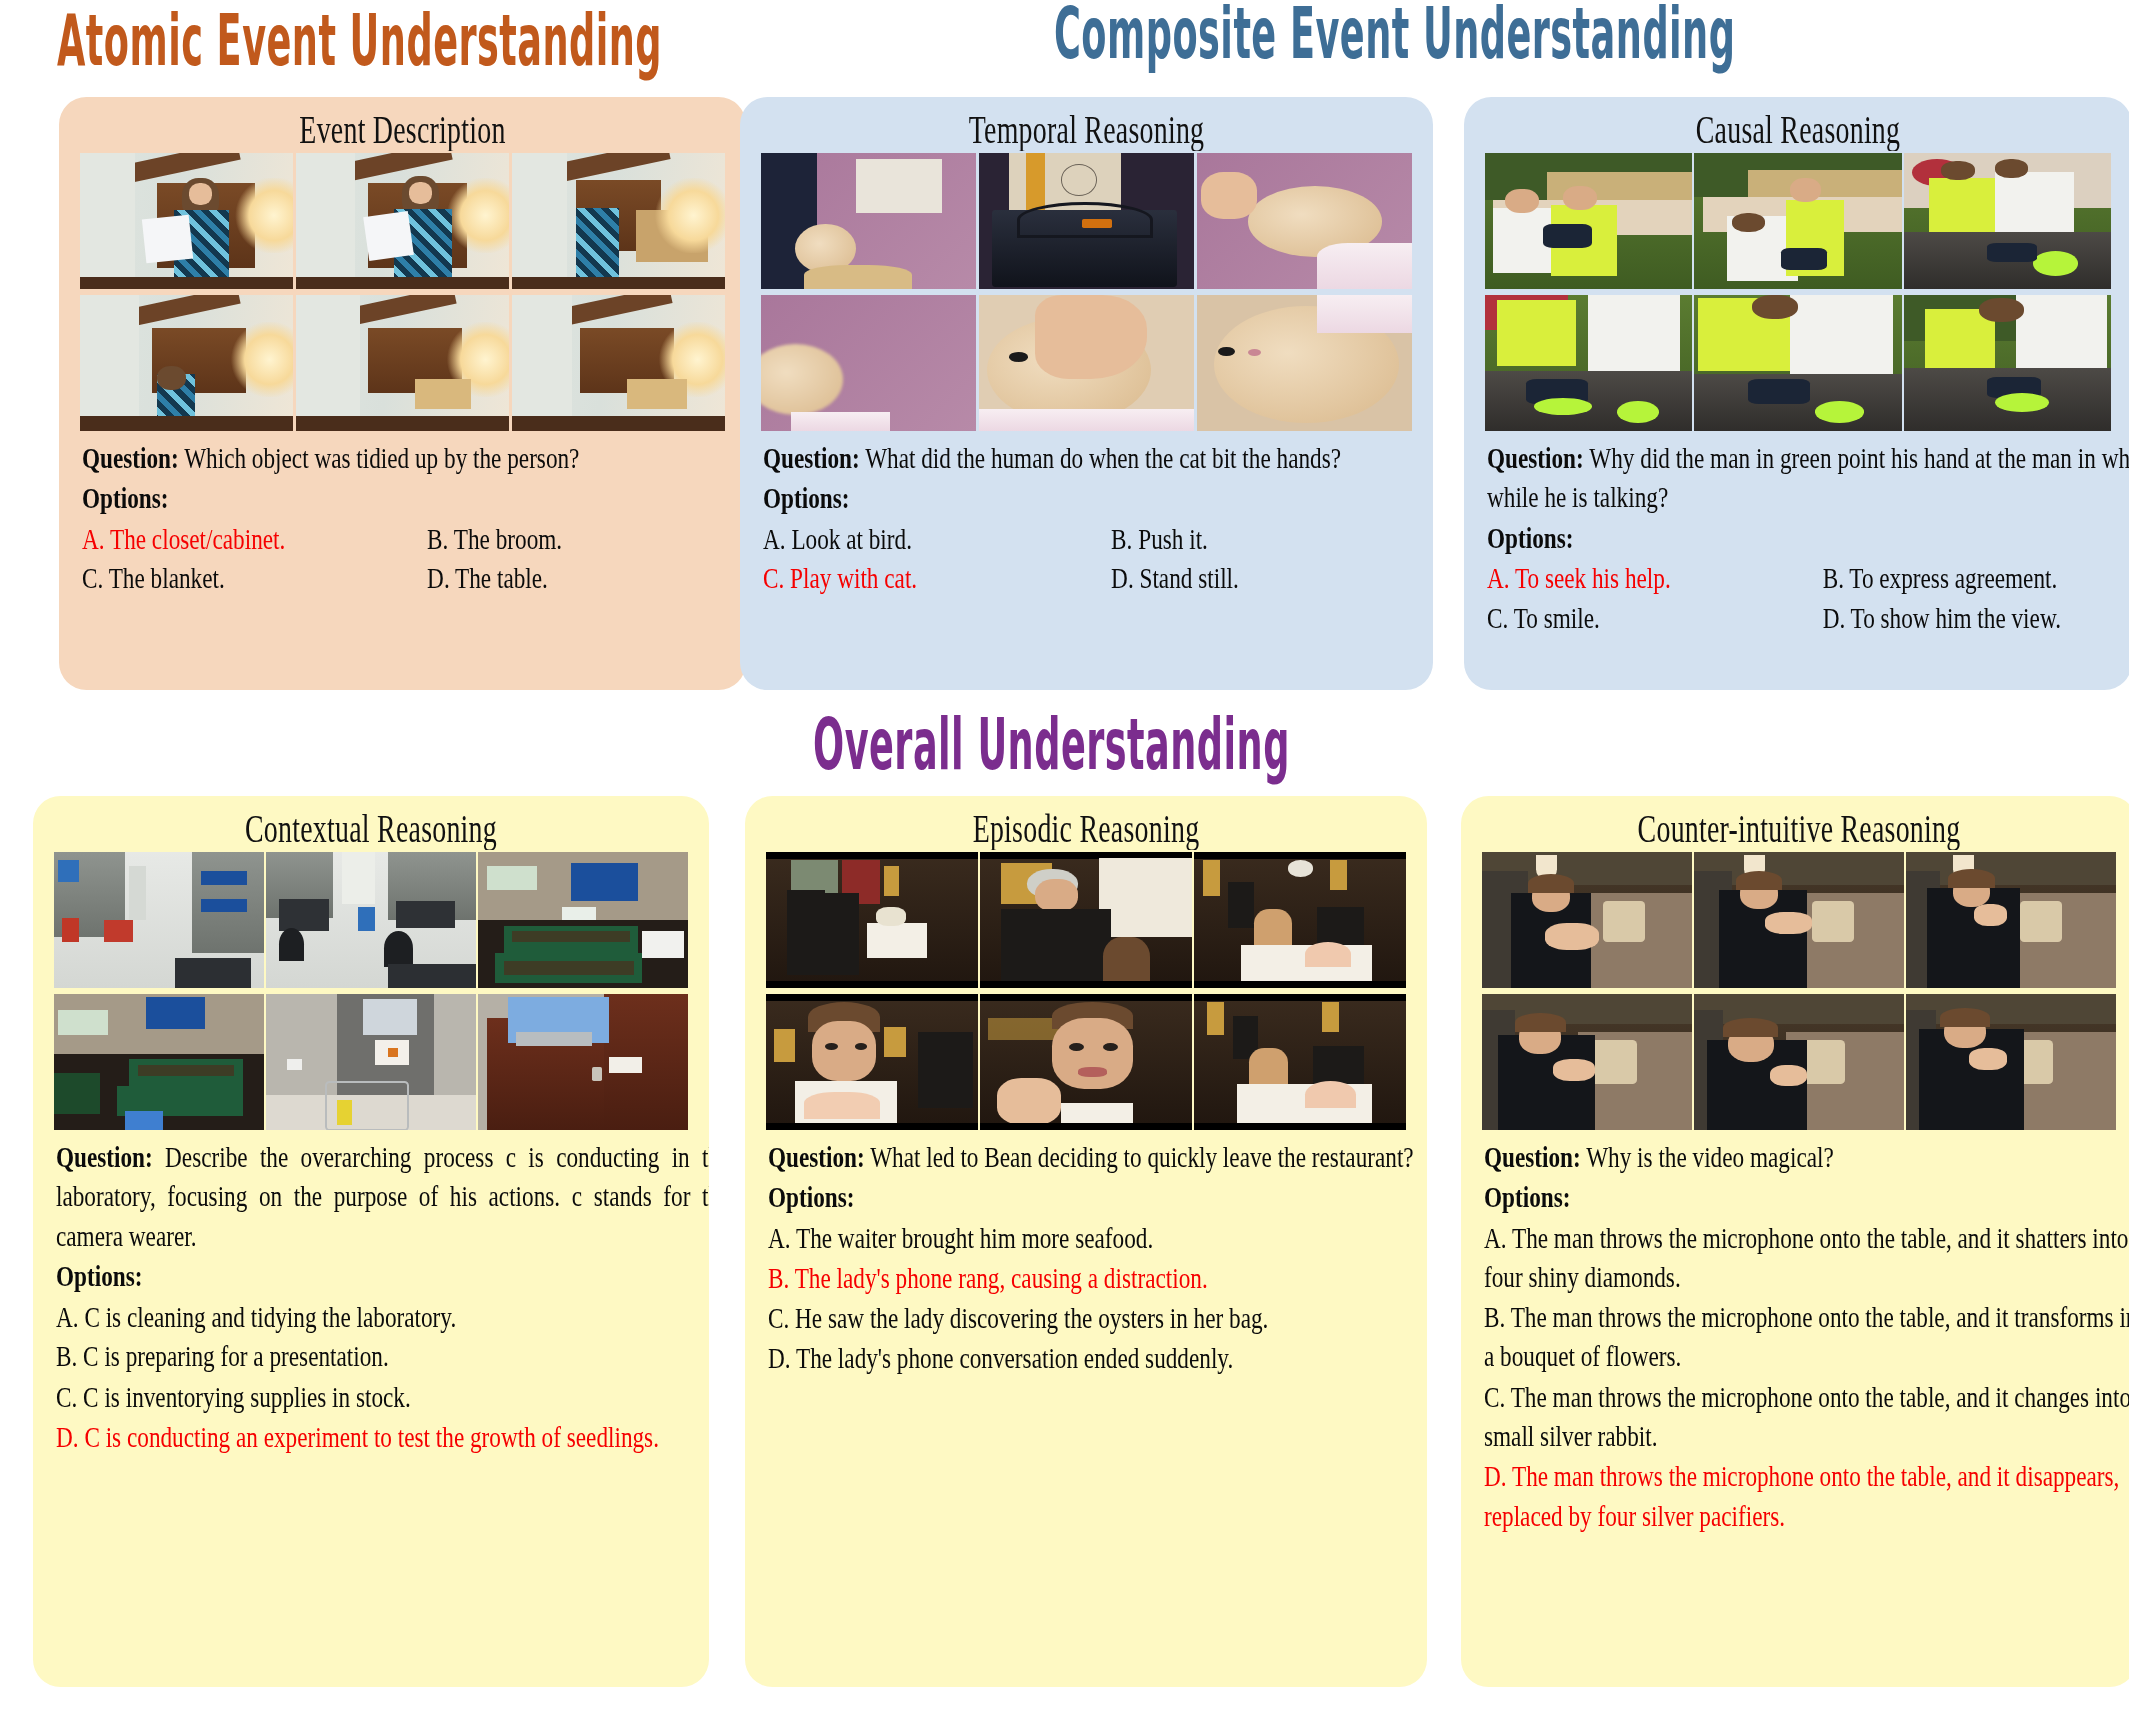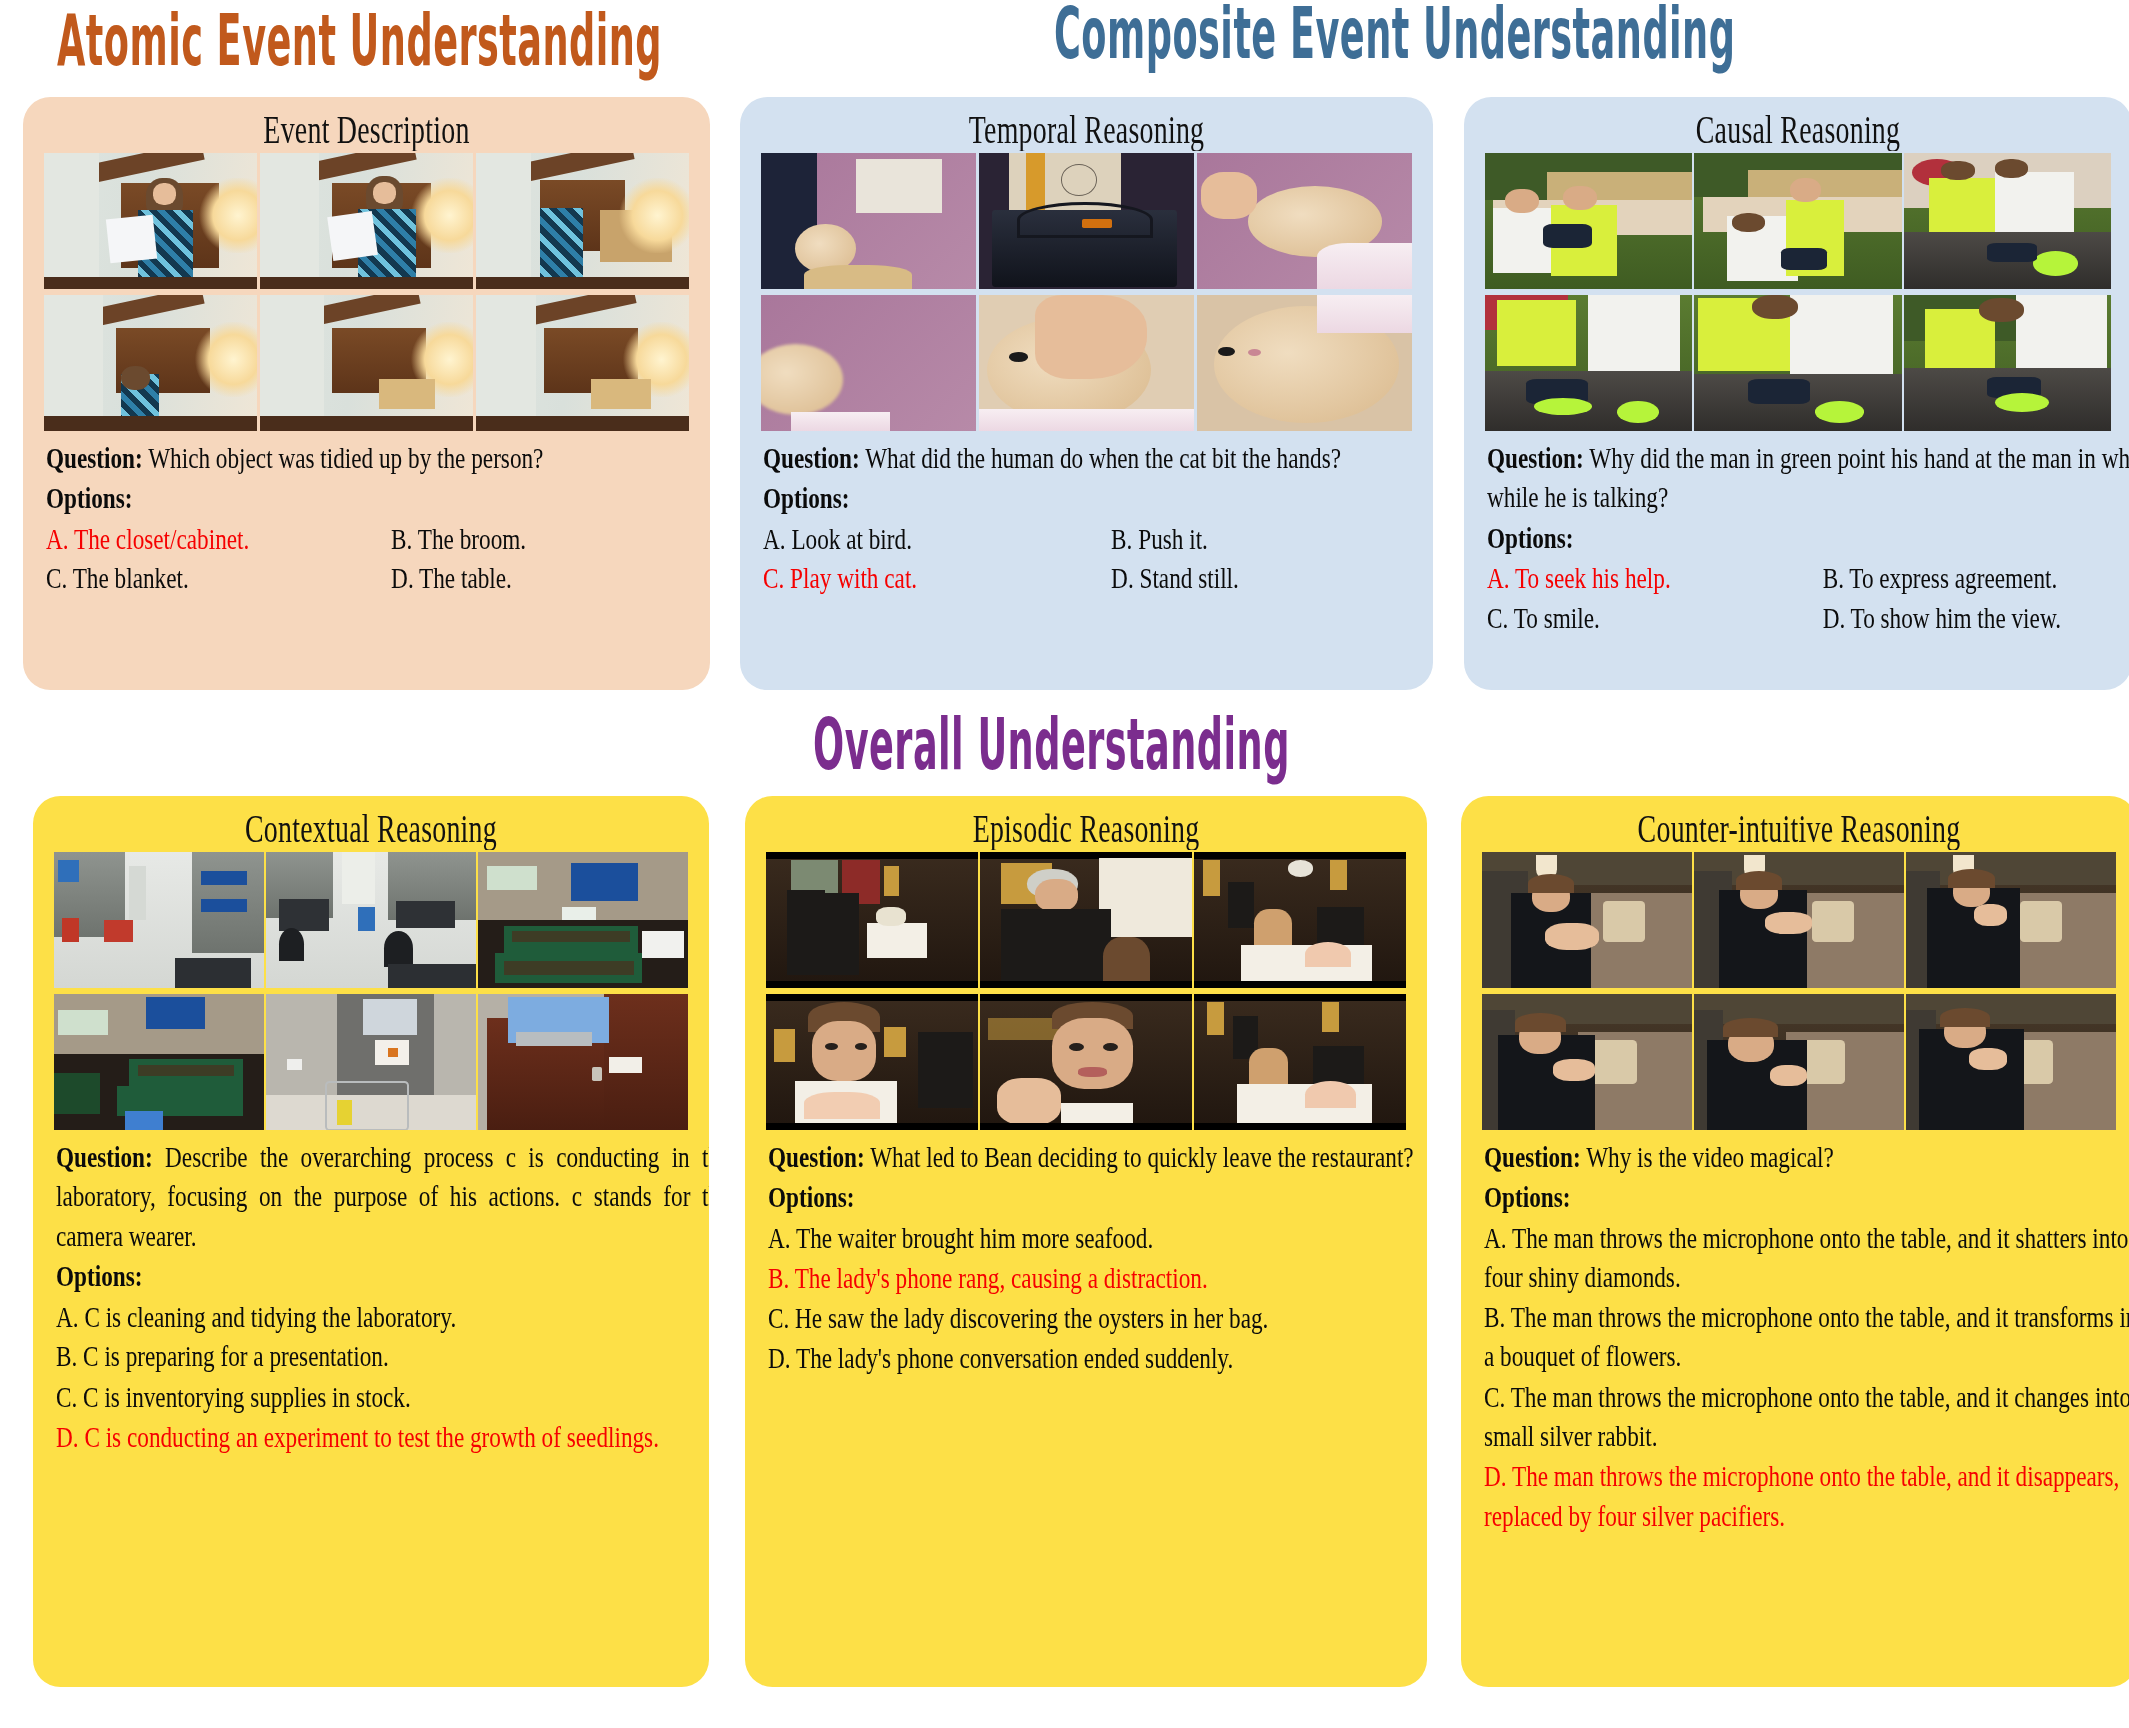--- a/index.html
+++ b/index.html
@@ -55,23 +55,23 @@
     text-align: center;
     font-family: "Liberation Serif", serif;
     font-size: 34px;
     color: #111111;
     padding-top: 12.6px;
     padding-bottom: 5.7px;
     transform: scale(0.82, 1.18);
     letter-spacing: 0.3px;
   }
 
-  .tone-orange { background: #f6d7bd; }
+  .tone-orange { background: #f6d7bd; margin-left: 36px; }
   .tone-blue   { background: #d3e1f0; }
-  .tone-purple { background: #fde047; }
+  .tone-purple { background: #fef9c3; }
 
   
   .strip {
     display: flex;
     flex-direction: column;
     gap: 5.7px;
     margin: 0 20.6px;
   }
   .strip-row {
     display: flex;

